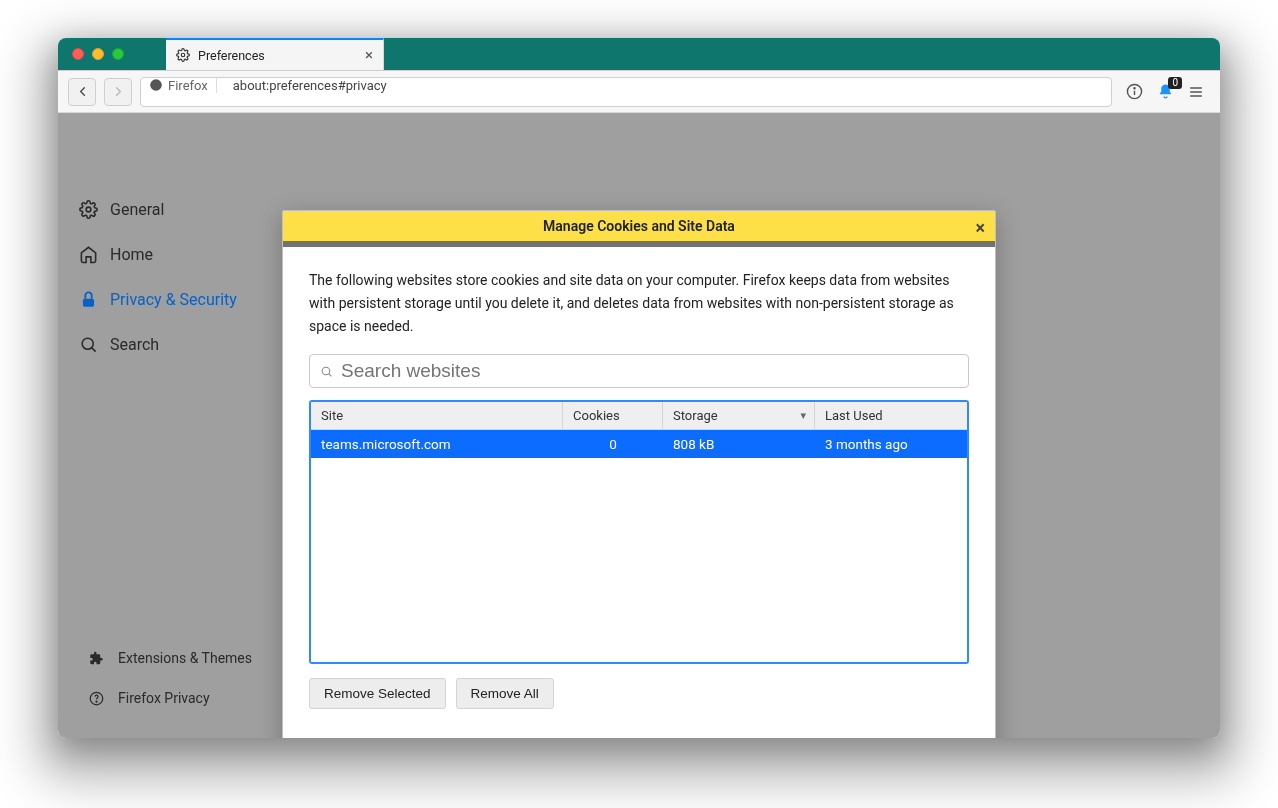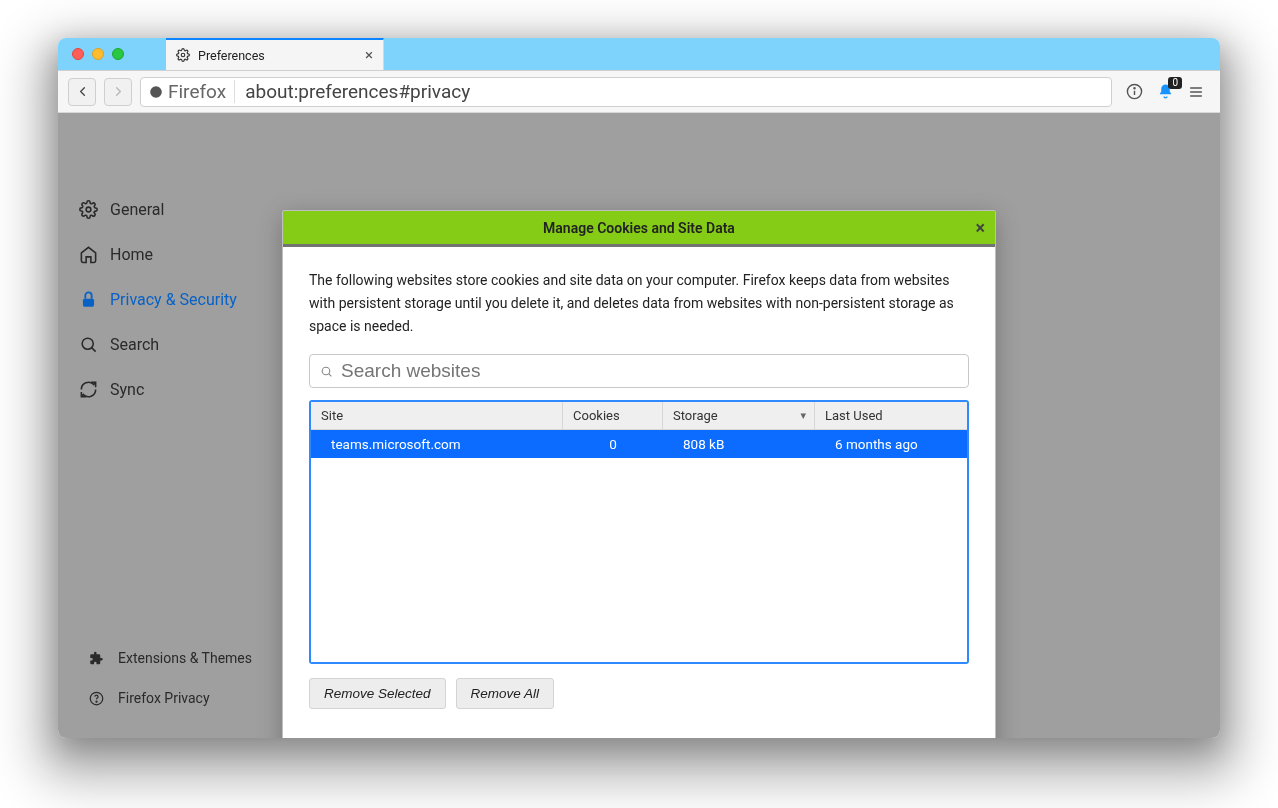--- a/index.html
+++ b/index.html
@@ -21,21 +21,21 @@
     background: #fff;
     border-radius: 8px;
     box-shadow: 0 22px 50px 18px rgba(0,0,0,0.30), 0 10px 30px rgba(0,0,0,0.25);
     overflow: hidden;
     display: flex;
     flex-direction: column;
   }
   
   .tabbar {
     height: 33px;
-    background: #7dd3fc;
+    background: #0f766e;
     display: flex;
     align-items: stretch;
     border-bottom: 1px solid #cfcfcf;
   }
   .traffic {
     display: flex;
     align-items: center;
     gap: 8px;
     padding: 0 14px;
     width: 108px;
@@ -84,24 +84,24 @@
     font-size: 15px; color:#4a4a4a;
   }
   .nav-btn.disabled { color:#b8b8b8; }
   .urlbox {
     flex: 1;
     height: 30px;
     border: 1px solid #cfcfcf;
     border-radius: 4px;
     background: #fff;
     display: flex;
-    align-items: center;
+    align-items: flex-start;
     padding: 0 8px;
-    gap: 10px;
-    font-size: 19px;
+    gap: 16px;
+    font-size: 13px;
     color: #444;
   }
   .urlbox .ff-label { color:#666; border-right:1px solid #ddd; padding-right:8px; display:flex; align-items:center; gap:5px;}
   .toolbar-right { display:flex; align-items:center; gap:14px; padding:0 6px; }
   .badge-bell { position:relative; color:#0a84ff; font-size:17px; }
   .badge-bell .count {
     position:absolute; top:-6px; right:-8px;
     background:#222; color:#fff; font-size:10px;
     padding:1px 4px; border-radius:3px; line-height:1;
   }
@@ -148,22 +148,22 @@
     left: 224px; top: 97px;
     width: 714px; height: 580px;
     background:#fff;
     border:1px solid #bfbfbf;
     border-radius: 2px;
     box-shadow: 0 6px 24px rgba(0,0,0,0.25);
     display:flex; flex-direction:column;
   }
   .dlg-header {
     height: 36px;
-    background:#84cc16;
-    border-bottom:3px solid #737373;
+    background:#fde047;
+    border-bottom:6px solid #737373;
     display:flex; align-items:center; justify-content:center;
     position:relative;
     font-weight:600; font-size:14px; color:#222;
   }
   .dlg-close {
     position:absolute; right:10px; top:6px;
     font-size:18px; color:#444; cursor:pointer;
   }
   .dlg-body {
     flex:1; padding: 22px 26px 14px 26px;
@@ -192,25 +192,25 @@
   .col-site { width:252px; }
   .col-cookies { width:100px;text-align:center; }
   .col-storage { width:152px; }
   .col-last { flex:1; }
   .grid-body { flex:1; overflow:auto; background:#fff; }
   .row {
     display:flex; height:28px; font-size:13.5px;
     align-items:center;
   }
   .row.selected { background:#0b6cff; color:#fff; }
-  .cell { padding:0 20px; }
+  .cell { padding:0 10px; }
   .action-row { display:flex; gap:10px; margin-top:14px; }
   .btn {
     background:#ededed; border:1px solid #d4d4d4; border-radius:3px;
-    padding:7px 14px; font-size:13.5px; color:#222; cursor:pointer;font-style:italic;
+    padding:7px 14px; font-size:13.5px; color:#222; cursor:pointer;
   }
   svg { display:block; }
 </style>
 </head>
 <body>
 
 <div class="window">
 
   <div class="tabbar">
     <div class="traffic">
@@ -304,31 +304,20 @@
         <span>Privacy &amp; Security</span>
       </div>
       <div class="side-item">
         <span class="ico">
             <svg width="19" height="19" viewBox="0 0 24 24" fill="none" stroke="#2a2a2a" stroke-width="2">
               <circle cx="11" cy="11" r="7"></circle>
               <line x1="21" y1="21" x2="16" y2="16"></line>
             </svg>
           </span>
         <span>Search</span>
-      </div>
-      <div class="side-item">
-        <span class="ico">
-            <svg width="19" height="19" viewBox="0 0 24 24" fill="none" stroke="#2a2a2a" stroke-width="2">
-              <path d="M21 12a9 9 0 0 1-15.5 6.3L3 21"></path>
-              <path d="M3 12a9 9 0 0 1 15.5-6.3L21 3"></path>
-              <polyline points="3 15 3 21 9 21"></polyline>
-              <polyline points="21 9 21 3 15 3"></polyline>
-            </svg>
-          </span>
-        <span>Sync</span>
       </div>
 
       <div class="side-footer">
         <div class="side-item">
           <span class="ico">
               <svg width="15" height="15" viewBox="0 0 24 24" fill="#2a2a2a">
                 <path d="M20 11h-2V7a2 2 0 0 0-2-2h-4V3a2 2 0 1 0-4 0v2H4a2 2 0 0 0-2 2v4h2a2 2 0 1 1 0 4H2v4a2 2 0 0 0 2 2h4v-2a2 2 0 1 1 4 0v2h4a2 2 0 0 0 2-2v-4h2a2 2 0 1 0 0-4z"></path>
               </svg>
             </span>
           <span>Extensions &amp; Themes</span>
@@ -369,21 +358,21 @@
             <div class="gh col-site">Site</div>
             <div class="gh col-cookies">Cookies</div>
             <div class="gh col-storage sorted">Storage</div>
             <div class="gh col-last">Last Used</div>
           </div>
           <div class="grid-body">
             <div class="row selected">
               <div class="cell col-site">teams.microsoft.com</div>
               <div class="cell col-cookies">0</div>
               <div class="cell col-storage">808 kB</div>
-              <div class="cell col-last">6 months ago</div>
+              <div class="cell col-last">3 months ago</div>
             </div>
           </div>
         </div>
 
         <div class="action-row">
           <button class="btn">Remove Selected</button>
           <button class="btn">Remove All</button>
         </div>
       </div>
 

